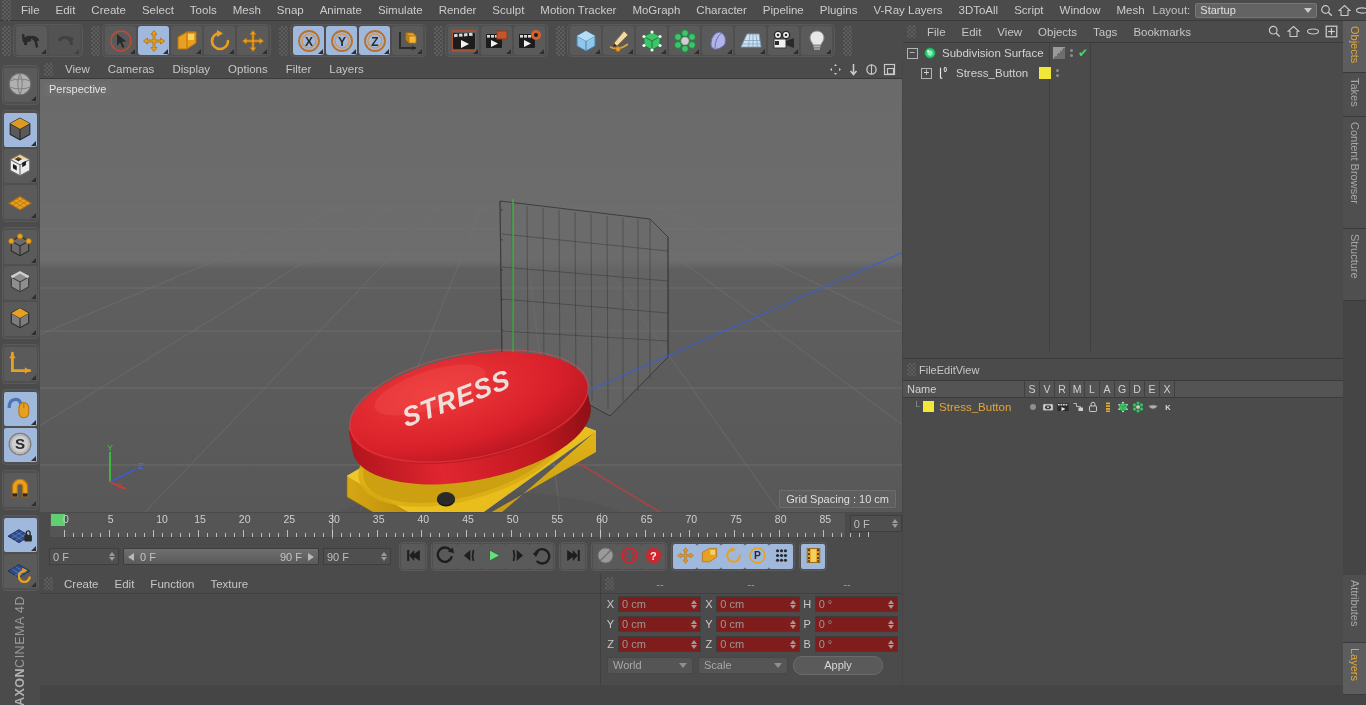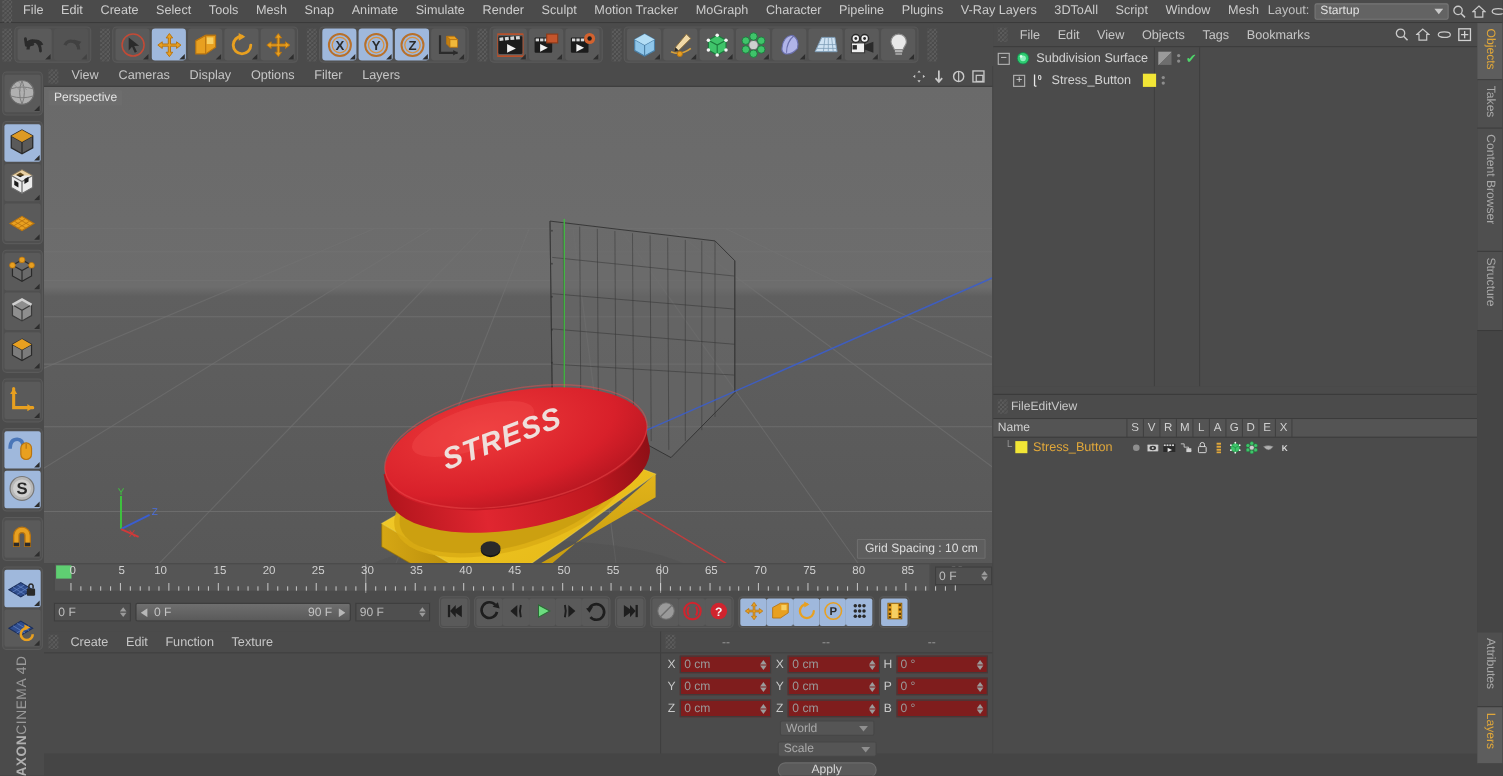--- a/index.html
+++ b/index.html
@@ -1019,21 +1019,21 @@
           <div class="tl-tick" style="left: 755.467px; height: 4px;"></div>
           <div class="tl-tick" style="left: 764.4px; height: 4px;"></div>
           <div class="tl-tick" style="left: 773.333px; height: 7px;"></div>
           <div class="tl-tick" style="left: 782.267px; height: 4px;"></div>
           <div class="tl-tick" style="left: 791.2px; height: 4px;"></div>
           <div class="tl-tick" style="left: 800.133px; height: 4px;"></div>
           <div class="tl-tick" style="left: 809.067px; height: 4px;"></div>
           <div class="tl-tick" style="left: 818px; height: 7px;"></div>
           <div class="tl-num" style="left: 16px;">0</div>
           <div class="tl-num" style="left: 60.6667px;">5</div>
-          <div class="tl-num" style="left: 96px; text-align: center;">10</div>
+          <div class="tl-num" style="left: 112px; text-align: center;">10</div>
           <div class="tl-num" style="left: 150px;">15</div>
           <div class="tl-num" style="left: 194.667px;">20</div>
           <div class="tl-num" style="left: 239.333px;">25</div>
           <div class="tl-num" style="left: 284px;">30</div>
           <div class="tl-num" style="left: 328.667px;">35</div>
           <div class="tl-num" style="left: 373.333px;">40</div>
           <div class="tl-num" style="left: 418px;">45</div>
           <div class="tl-num" style="left: 462.667px;">50</div>
           <div class="tl-num" style="left: 507.333px;">55</div>
           <div class="tl-num" style="left: 552px;">60</div>
@@ -1303,21 +1303,21 @@
           <span class="coord-lbl">B</span>
           <div class="coord-in">
             <span>0 °</span>
             <span class="spin">
               <i class="up"></i>
               <i class="dn"></i>
             </span>
           </div>
         </div>
       </div>
-    <div class="coord-row" style="gap:5px;padding:0 6px;margin-top:1px;flex-direction:column;">
+    <div class="coord-row" style="gap:5px;padding:0 6px;margin-top:1px;">
       <div class="dropdown" style="width:86px;">
         <span>World</span>
         <span class="caret"></span>
       </div>
       <div class="dropdown" style="width:90px;">
         <span>Scale</span>
         <span class="caret"></span>
       </div>
       <div class="applybtn" style="width:90px;">
         <span>Apply</span>

